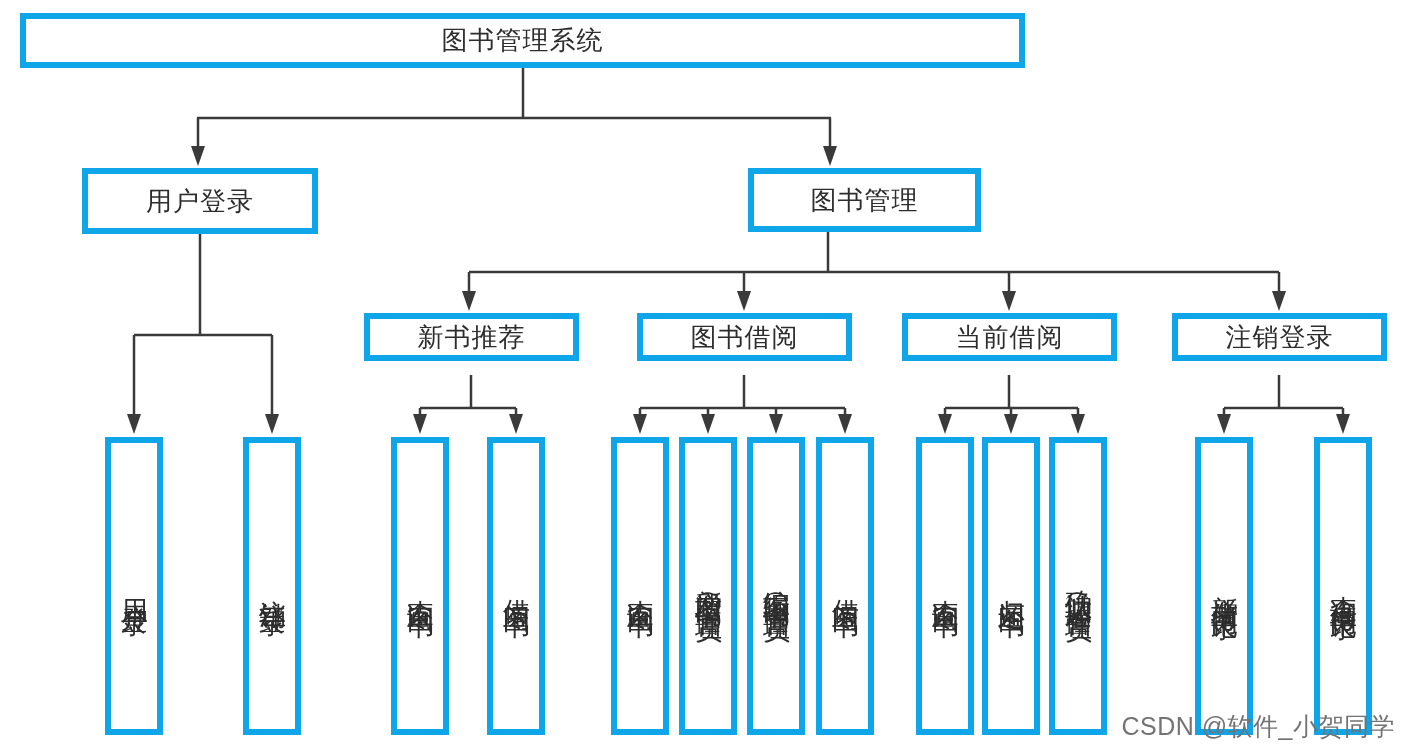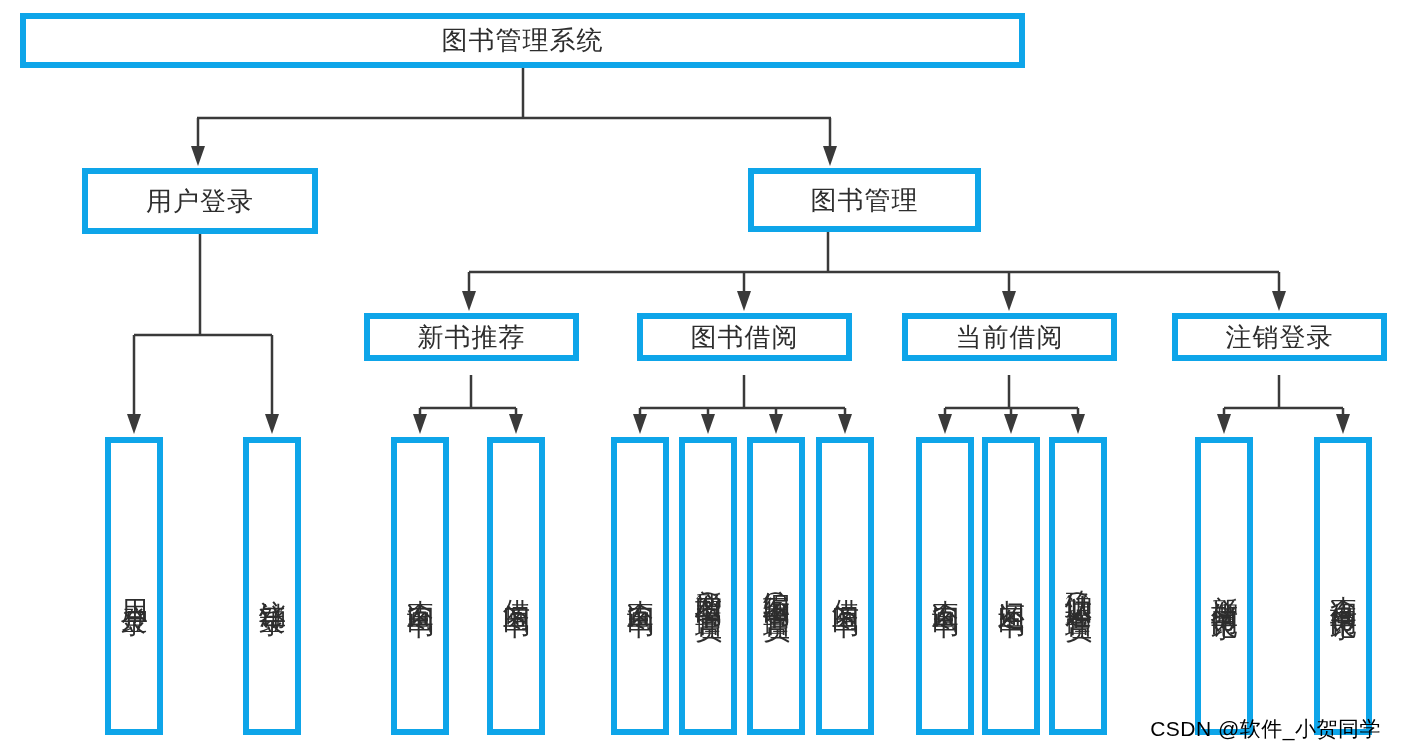--- a/index.html
+++ b/index.html
@@ -54,24 +54,24 @@
   .lf-5  { left: 679px; }
   .lf-6  { left: 747px; }
   .lf-7  { left: 816px; }
   .lf-8  { left: 916px; }
   .lf-9  { left: 982px; }
   .lf-10 { left: 1049px; }
   .lf-11 { left: 1195px; }
   .lf-12 { left: 1314px; }
   .watermark {
     position: absolute;
-    right: 24px;
+    right: 10px;
     bottom: 4px;
-    font-size: 21px;
-    color: #000000;
+    font-size: 25px;
+    color: #737373;
     z-index: 5;
     white-space: nowrap;
     letter-spacing: 0.5px;
   }
 </style>
 </head>
 <body>
 
 <div class="canvas">
 

